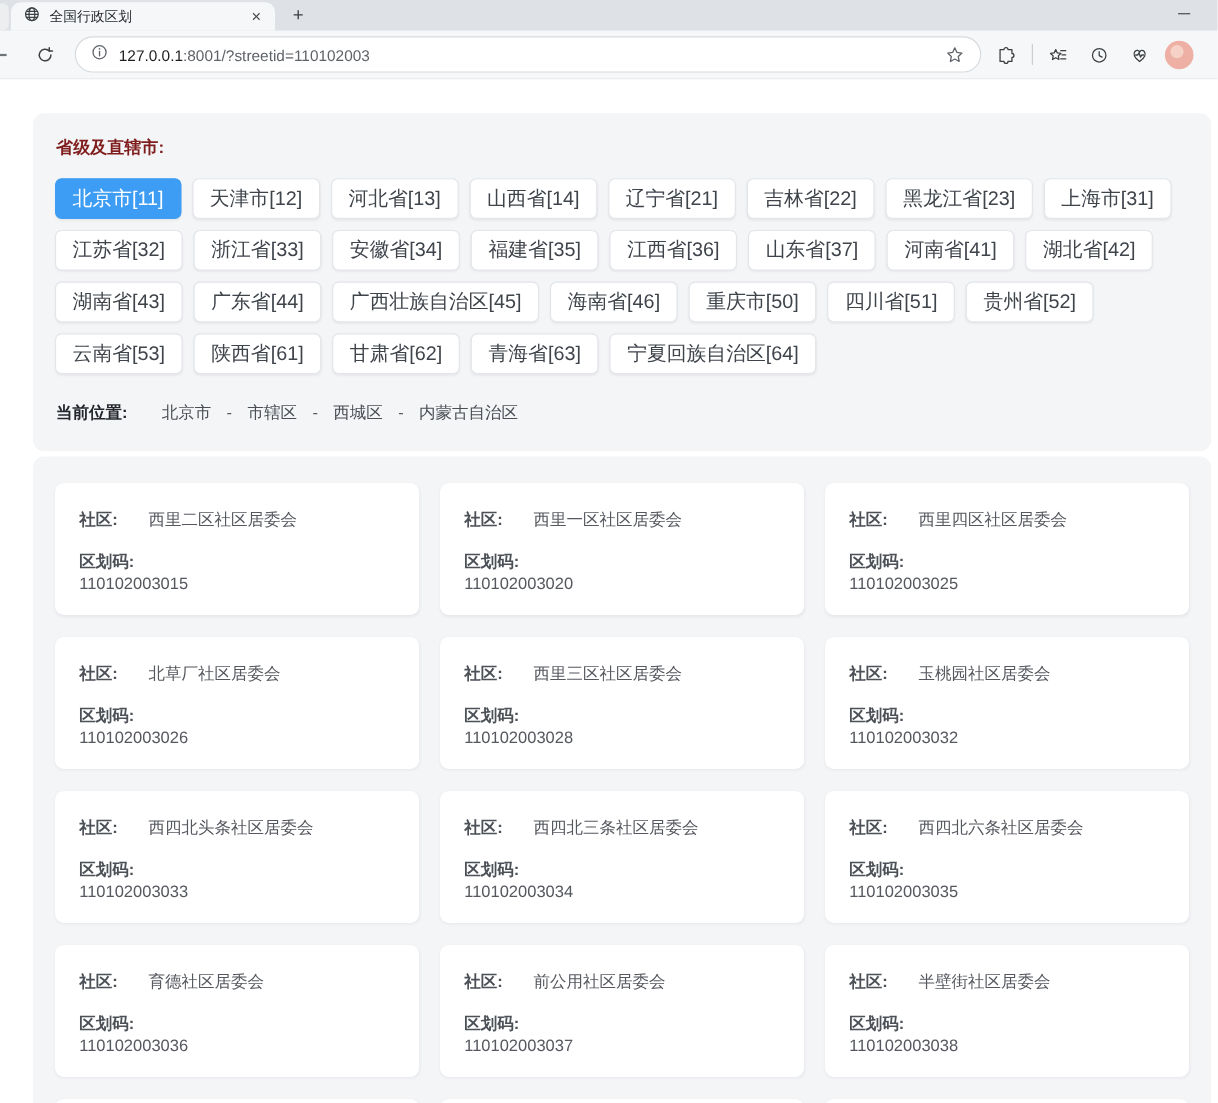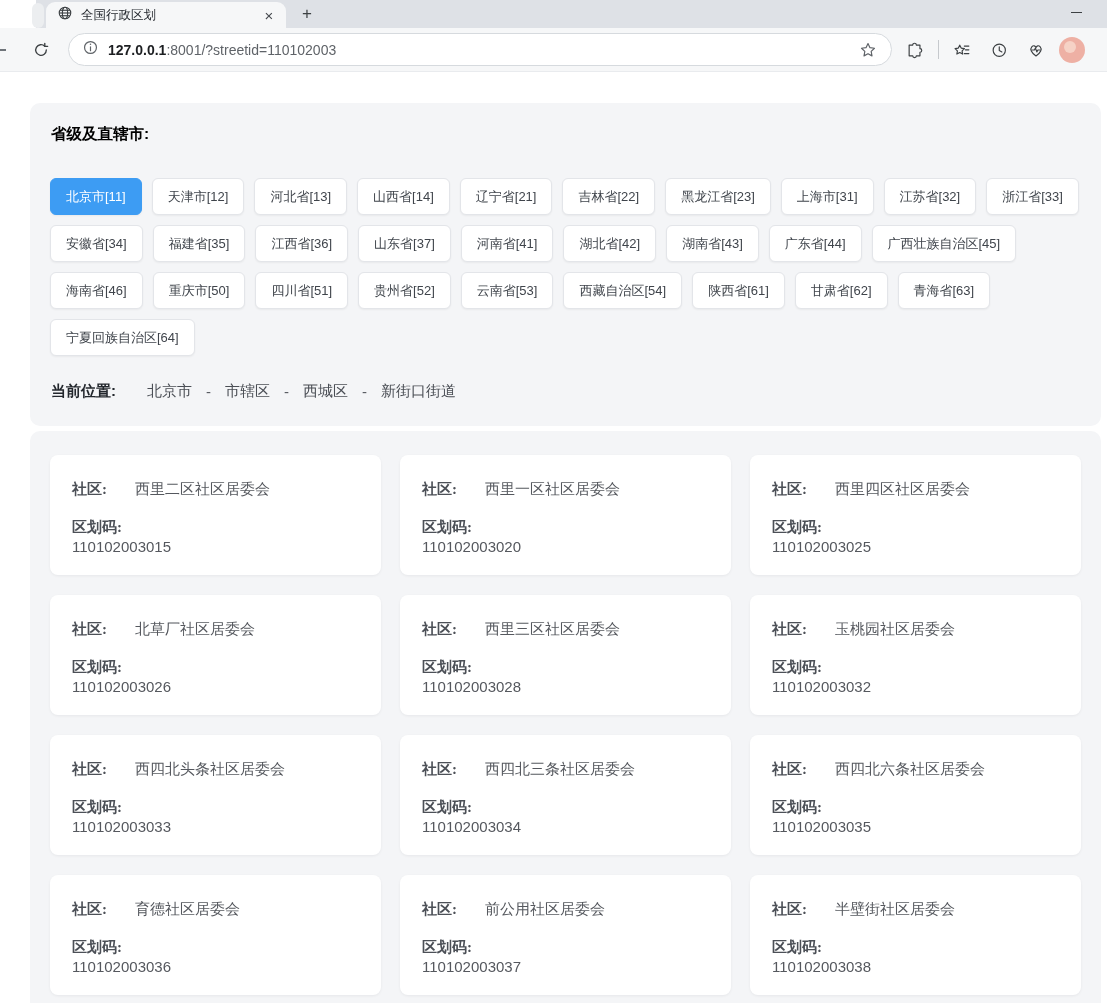--- a/index.html
+++ b/index.html
@@ -5,21 +5,21 @@
   * { margin:0; padding:0; box-sizing:border-box; }
   html,body { width:1107px; height:1003px; overflow:hidden; }
   body {
     font-family:"Liberation Sans","DejaVu Sans",sans-serif;
     background:#ffffff;
     color:#23272d;
   }
   
   .tabbar {
     height:28px; background:#dee1e6;
-    display:flex; align-items:flex-end; position:relative;margin-left:36px;
+    display:flex; align-items:flex-end; position:relative;
   }
   .tab-sliver {
     position:absolute; left:-4px; top:3px; width:12px; height:25px;
     background:#eceef0; border-radius:8px;
   }
   .tab {
     margin-left:10px; width:240px; height:26px; background:#f6f7f8;
     border-radius:9px 9px 0 0; display:flex; align-items:center;
     padding:0 8px 0 11px; gap:8px;
   }
@@ -49,61 +49,61 @@
     border-radius:6px; cursor:pointer; flex-shrink:0;
   }
   .chrome-btn svg { display:block; }
   .reload { margin-left:27px; }
   .url-bar {
     margin-left:13px; width:824px; height:33px; background:#ffffff;
     border:1px solid #d6dade; border-radius:17px;
     display:flex; align-items:center; padding:0 9px 0 13px; gap:9px;
   }
   .url-text { flex:1; font-size:14px; white-space:nowrap; overflow:hidden; }
-  .url-host { color:#1c1e21; font-weight:700; }
+  .url-host { color:#1c1e21; font-weight:400; }
   .url-rest { color:#5f6368; }
   .toolbar-right { display:flex; align-items:center; margin-left:9px; gap:9px; }
   .v-divider { width:1px; height:19px; background:#c6c9cd; }
   .avatar {
     width:26px; height:26px; border-radius:50%; flex-shrink:0;
     background:#eeb0a4; position:relative; overflow:hidden; margin-right:-15px;
   }
   .avatar::after {
     content:""; position:absolute; left:5px; top:4px; width:12px; height:12px;
     border-radius:50%; background:#f6d2c6;
   }
   
   .page { padding:31px 0 0 30px; height:931px; background:#ffffff; }
   .panel { width:1071px; background:#f4f5f7; border-radius:10px; }
   .panel-provinces { padding:19px 20px 23px; margin-bottom:5px; }
-  .section-title { font-size:15.5px; font-weight:700; color:#000000; margin:2px 0 33px 1px; }
+  .section-title { font-size:15.5px; font-weight:700; color:#7f1d1d; margin:2px 0 17px 1px; }
   .btn-wrap { display:flex; flex-wrap:wrap; gap:10px; }
   .province-btn {
     padding:9px 15px; background:#ffffff; border:1px solid #e3e5e9; border-radius:6px;
-    font-size:13px; color:#3f444b; line-height:17px;
+    font-size:18px; color:#3f444b; line-height:17px;
     box-shadow:0 1px 2px rgba(0,0,0,.05); cursor:pointer; white-space:nowrap;
     font-family:inherit;
   }
   .province-btn.active { background:#3d9cf3; border-color:#3d9cf3; color:#ffffff; }
   .breadcrumb { margin:26px 0 2px 1px; font-size:15px; color:#4a4e55; display:flex; align-items:center; }
   .breadcrumb-label { font-weight:700; color:#23272d; margin-right:24px; }
   .crumb { margin:0 7px; cursor:pointer; }
   .crumb:first-of-type { margin-left:0; }
   .sep { margin:0 7px; color:#5a5e64; }
   .panel-cards {
     padding:24px 20px 20px;
     display:grid; grid-template-columns:repeat(3,1fr); gap:20px 19px;
   }
   .card {
     background:#ffffff; border-radius:8px; height:120px; padding:24px 22px;
     box-shadow:0 1px 3px rgba(15,23,42,.06);
   }
   .card-row { display:flex; font-size:15px; color:#53565c; line-height:20px; }
   .card-row + .card-row { margin-top:18px;flex-direction:column; }
-  .card-label { font-weight:700; color:#4c5057; width:63px; flex-shrink:0;font-family:Liberation Serif, serif; }
+  .card-label { font-weight:700; color:#4c5057; width:63px; flex-shrink:0; }
   .card-value { color:#55585e; }
 </style>
 </head>
 <body>
 
 <div class="tabbar">
   <div class="tab-sliver"></div>
   <div class="tab">
     <span>
       <svg width="16" height="16" viewBox="0 0 20 20" fill="none" stroke="#3c4043" stroke-width="1.4">
@@ -223,21 +223,20 @@
         <button class="province-btn">海南省[46]</button>
 
         <button class="province-btn">重庆市[50]</button>
 
         <button class="province-btn">四川省[51]</button>
 
         <button class="province-btn">贵州省[52]</button>
 
         <button class="province-btn">云南省[53]</button>
 
-        <button class="province-btn">西藏自治区[54]</button>
 
         <button class="province-btn">陕西省[61]</button>
 
         <button class="province-btn">甘肃省[62]</button>
 
         <button class="province-btn">青海省[63]</button>
 
         <button class="province-btn">宁夏回族自治区[64]</button>
 
 
@@ -247,21 +246,21 @@
 
         <span class="crumb">北京市</span>
 
         <span class="sep">-</span>
         <span class="crumb">市辖区</span>
 
         <span class="sep">-</span>
         <span class="crumb">西城区</span>
 
         <span class="sep">-</span>
-        <span class="crumb">新街口街道</span>
+        <span class="crumb">内蒙古自治区</span>
 
     </div>
   </div>
 
   <div class="panel panel-cards">
 
       <div class="card">
         <div class="card-row">
           <span class="card-label">社区:</span>
           <span class="card-value">西里二区社区居委会</span>

